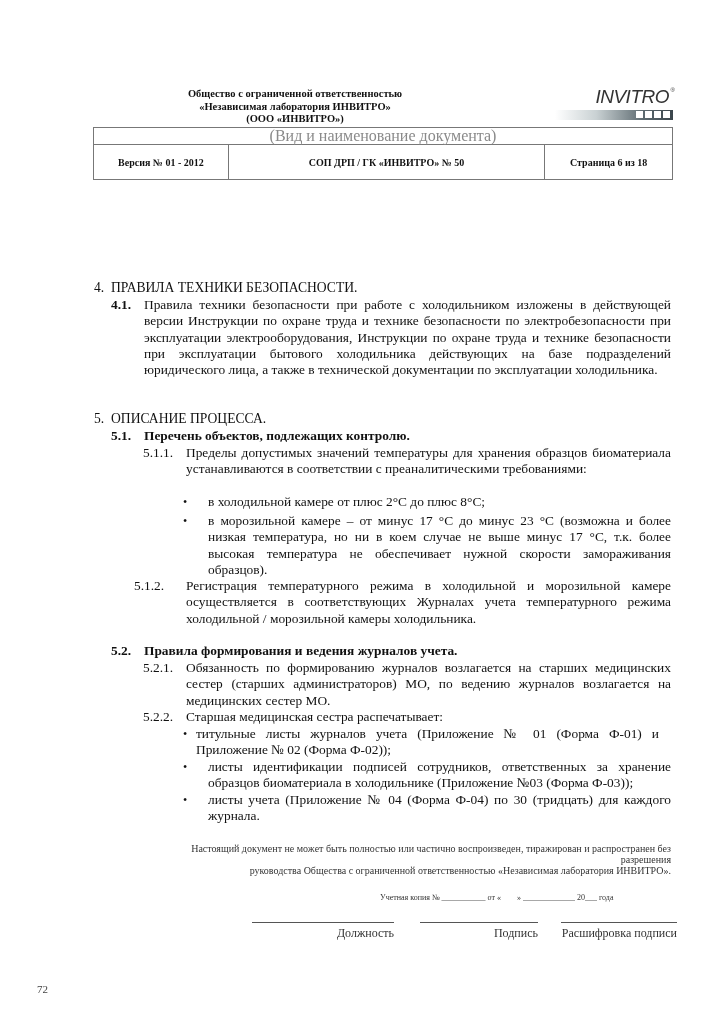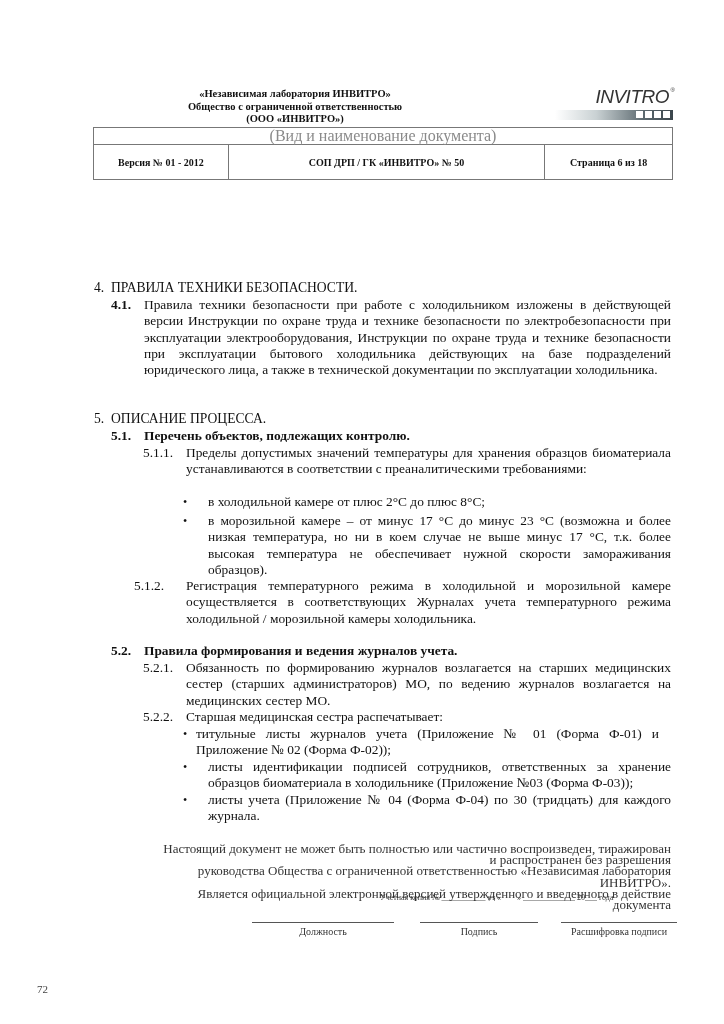--- a/index.html
+++ b/index.html
@@ -27,31 +27,31 @@
 
   
   .body { font-size:13.4px; line-height:16.3px; }
   .h1 { font-size:13.6px; }
   .num { position:absolute; }
   .para { position:absolute; text-align:justify; text-align-last:left; }
   .bold { font-weight:bold; }
   .bullet { position:absolute; font-size:12px; }
 
   
-  .notice { left:160px; top:843px; width:511px; text-align:right; font-size:13px; line-height:11.2px; color:#333; }
+  .notice { left:160px; top:843px; width:511px; text-align:right; font-size:10px; line-height:11.2px; color:#333; }
   .sigline { position:absolute; top:922px; height:0; border-top:1px solid #555; }
-  .siglabel { position:absolute; top:926px; font-size:10px; color:#333; text-align:center; }
+  .siglabel { position:absolute; top:926px; font-size:12px; color:#333; text-align:right; }
   .pageno { left:37px; top:983px; font-size:11px; color:#444; }
 </style>
 </head>
 <body>
 
 <div class="abs org">
+  <div>Общество с ограниченной ответственностью</div>
   <div>«Независимая лаборатория ИНВИТРО»</div>
-  <div>Общество с ограниченной ответственностью</div>
   <div>(ООО «ИНВИТРО»)</div>
 </div>
 
 <div class="abs logo">
   <div class="bar"></div>
   <div class="sq" style="left:81px"></div>
   <div class="sq" style="left:90px"></div>
   <div class="sq" style="left:99px"></div>
   <div class="sq" style="left:108px"></div>
   <span class="word">INVITRO</span>
@@ -117,21 +117,20 @@
   <div class="bullet" style="left:183px; top:759px;">•</div>
   <div class="para" style="left:208px; top:759px; width:463px;">листы идентификации подписей сотрудников, ответственных за хранение образцов биоматериала в холодильнике (Приложение №03 (Форма Ф-03));</div>
 
   <div class="bullet" style="left:183px; top:792px;">•</div>
   <div class="para" style="left:208px; top:792px; width:463px;">листы учета (Приложение № 04 (Форма Ф-04) по 30 (тридцать) для каждого журнала.</div>
 </div>
 
 <div class="abs notice">
   <div>Настоящий документ не может быть полностью или частично воспроизведен, тиражирован и распространен без разрешения</div>
   <div>руководства Общества с ограниченной ответственностью «Независимая лаборатория ИНВИТРО».</div>
-  <div>Является официальной электронной версией утвержденного и введенного в действие документа</div>
 </div>
 
 <div class="abs" style="left:380px; top:893px; font-size:8px; color:#333; white-space:pre;">Учетная копия № ___________ от «        » _____________ 20___ года</div>
 
 <div class="sigline" style="left:252px; width:142px;"></div>
 <div class="sigline" style="left:420px; width:118px;"></div>
 <div class="sigline" style="left:561px; width:116px;"></div>
 
 <div class="siglabel" style="left:252px; width:142px;">Должность</div>
 <div class="siglabel" style="left:420px; width:118px;">Подпись</div>

